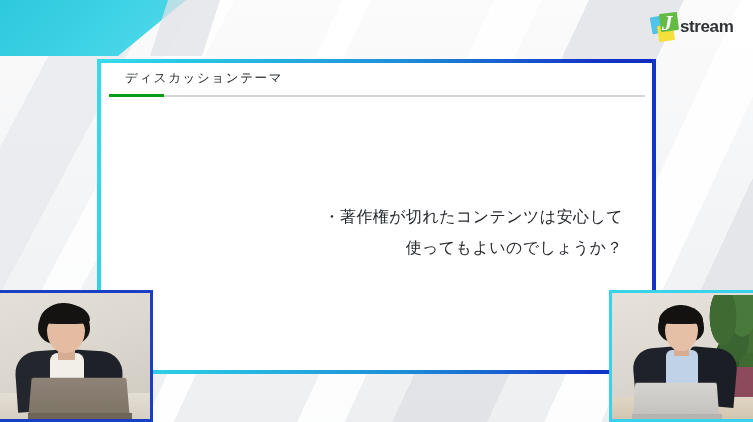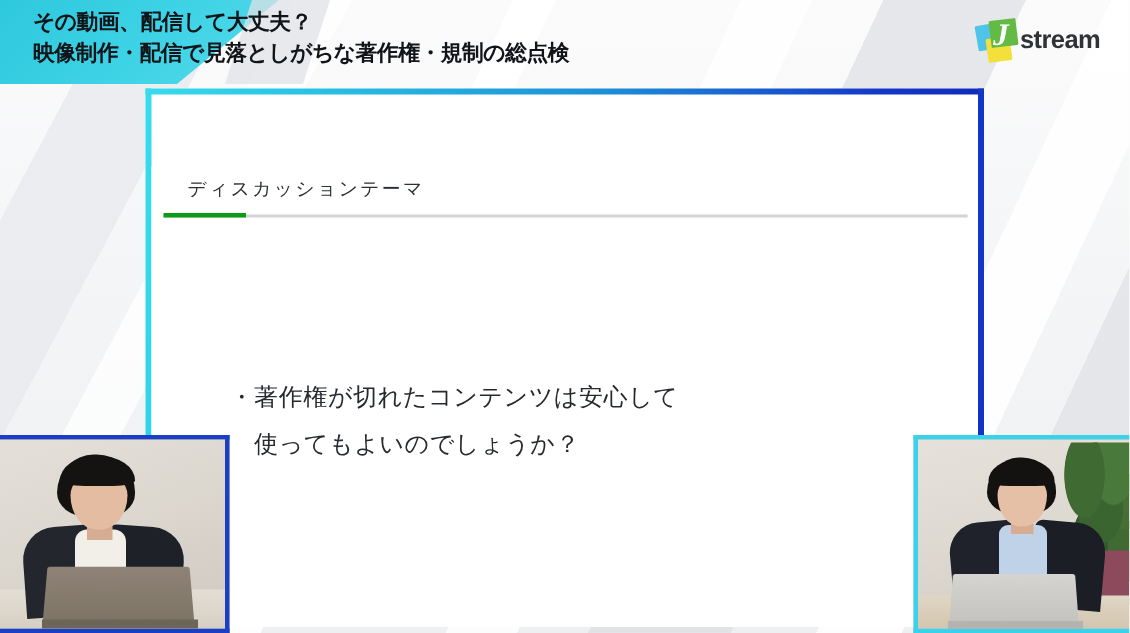--- a/index.html
+++ b/index.html
@@ -148,21 +148,20 @@
   .slide-border-right {
     position: absolute; right: 0; top: 0;
     width: 4px; height: 315px;
     background: linear-gradient(180deg, #1436c8 0%, #1334c6 60%, #1130c2 100%);
   }
   .slide-inner {
     position: absolute;
     left: 4px; top: 4px;
     width: 551px; height: 307px;
     background: #ffffff;
-    margin-top: 48px;
   }
 
   .slide-heading-row {
     position: absolute;
     left: 0; top: 0;
     width: 551px; height: 33px;
   }
   .slide-heading {
     position: absolute;
     left: 24px; top: 7px;
@@ -197,20 +196,21 @@
   .slide-body {
     position: absolute;
     left: 52px; top: 138px;
     width: 470px;
     color: #26292d;
     font-size: 16px;
     line-height: 31px;
     letter-spacing: 0.4px;
     white-space: pre-line;
     font-family: "DejaVu Sans", "Liberation Sans", sans-serif;
+    text-align: right;
   }
 
   
   .video {
     position: absolute;
     overflow: hidden;
     box-sizing: border-box;
   }
   .video-left {
     left: 0; top: 290px;
@@ -369,22 +369,20 @@
 <div id="stage">
 
   <div class="bg-base"></div>
   <div class="bg-streaks"></div>
   <div class="bg-streaks2"></div>
 
   <div class="header">
     <div class="corner-wedge"></div>
     <div class="corner-wedge2"></div>
 
-    <div class="header-title">その動画、配信して大丈夫？
-映像制作・配信で見落としがちな著作権・規制の総点検</div>
 
     <div class="logo">
       <div class="logo-mark">
         <div class="logo-sq sq-cyan"></div>
         <div class="logo-sq sq-yellow"></div>
         <div class="logo-sq sq-green"></div>
         <div class="logo-j">J</div>
       </div>
       <div class="logo-word">stream</div>
     </div>

